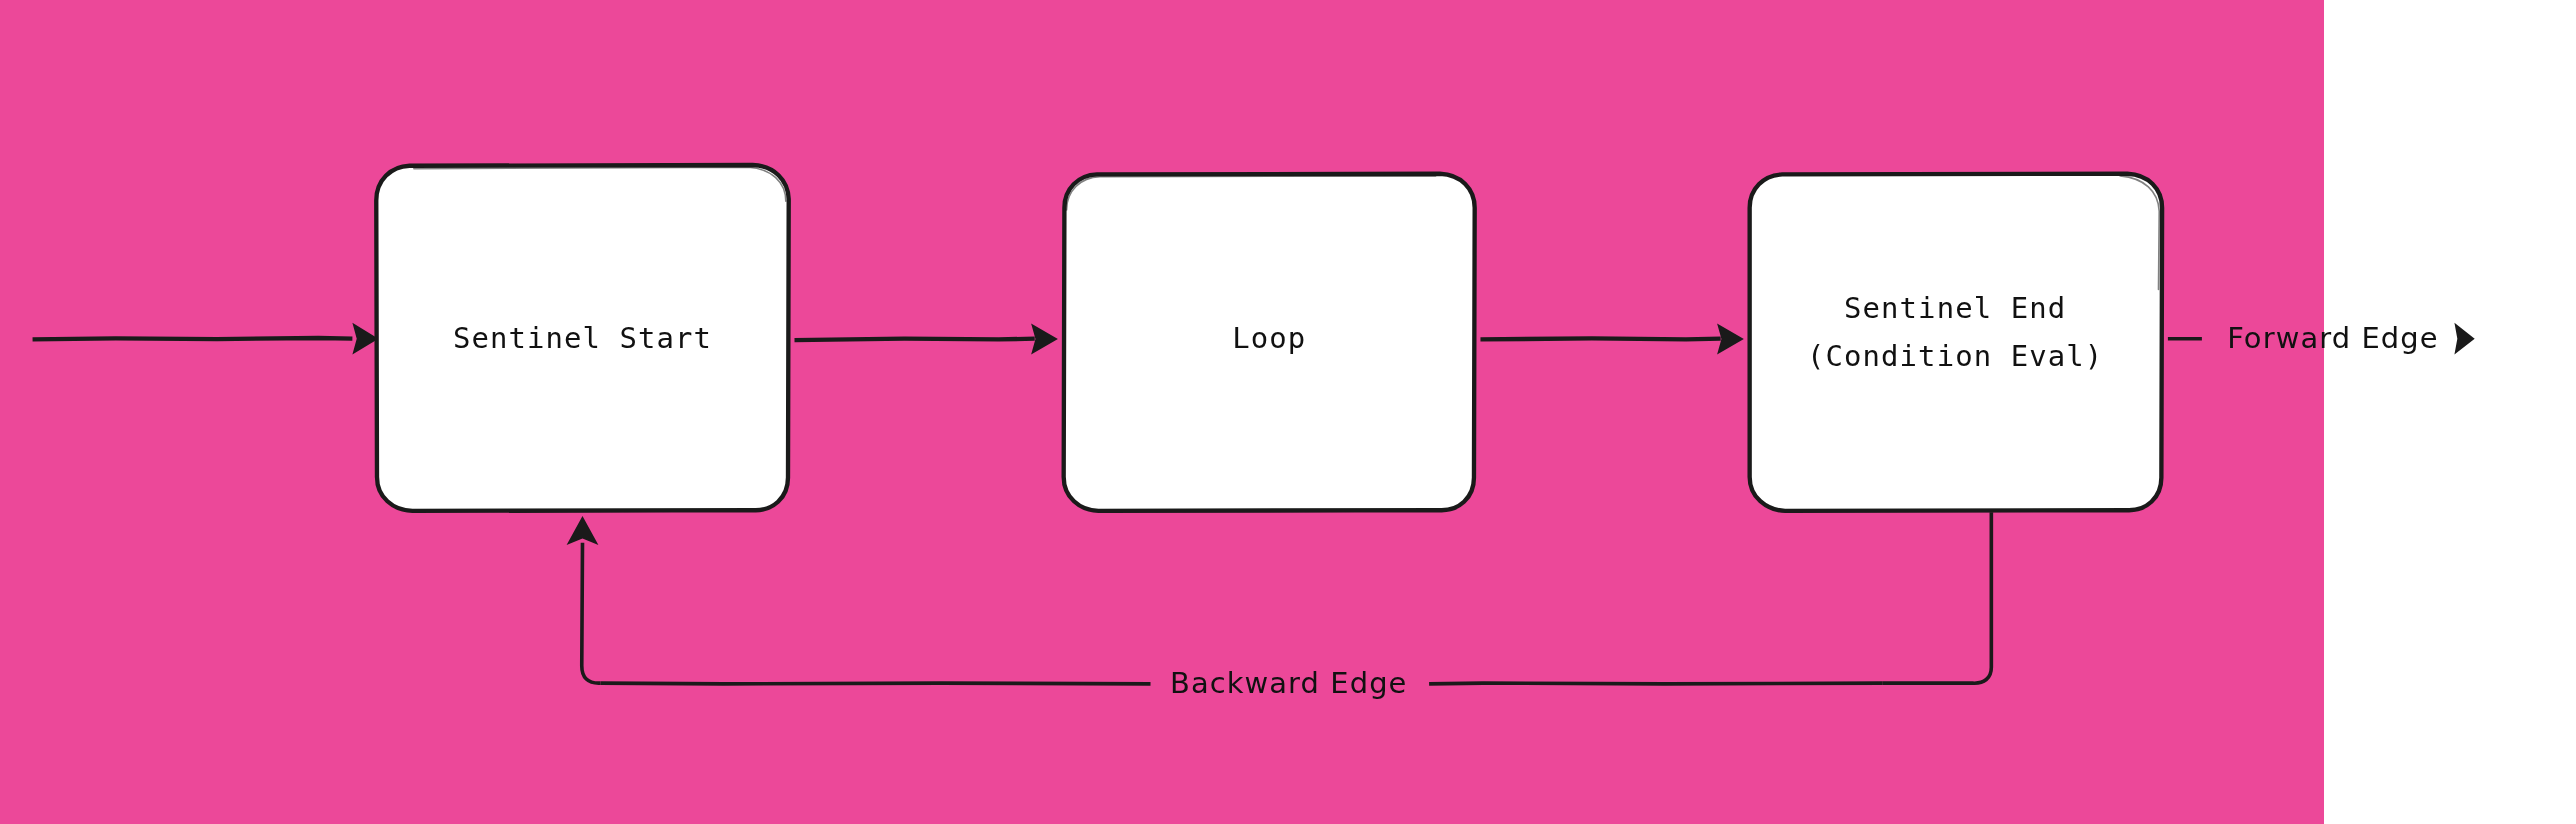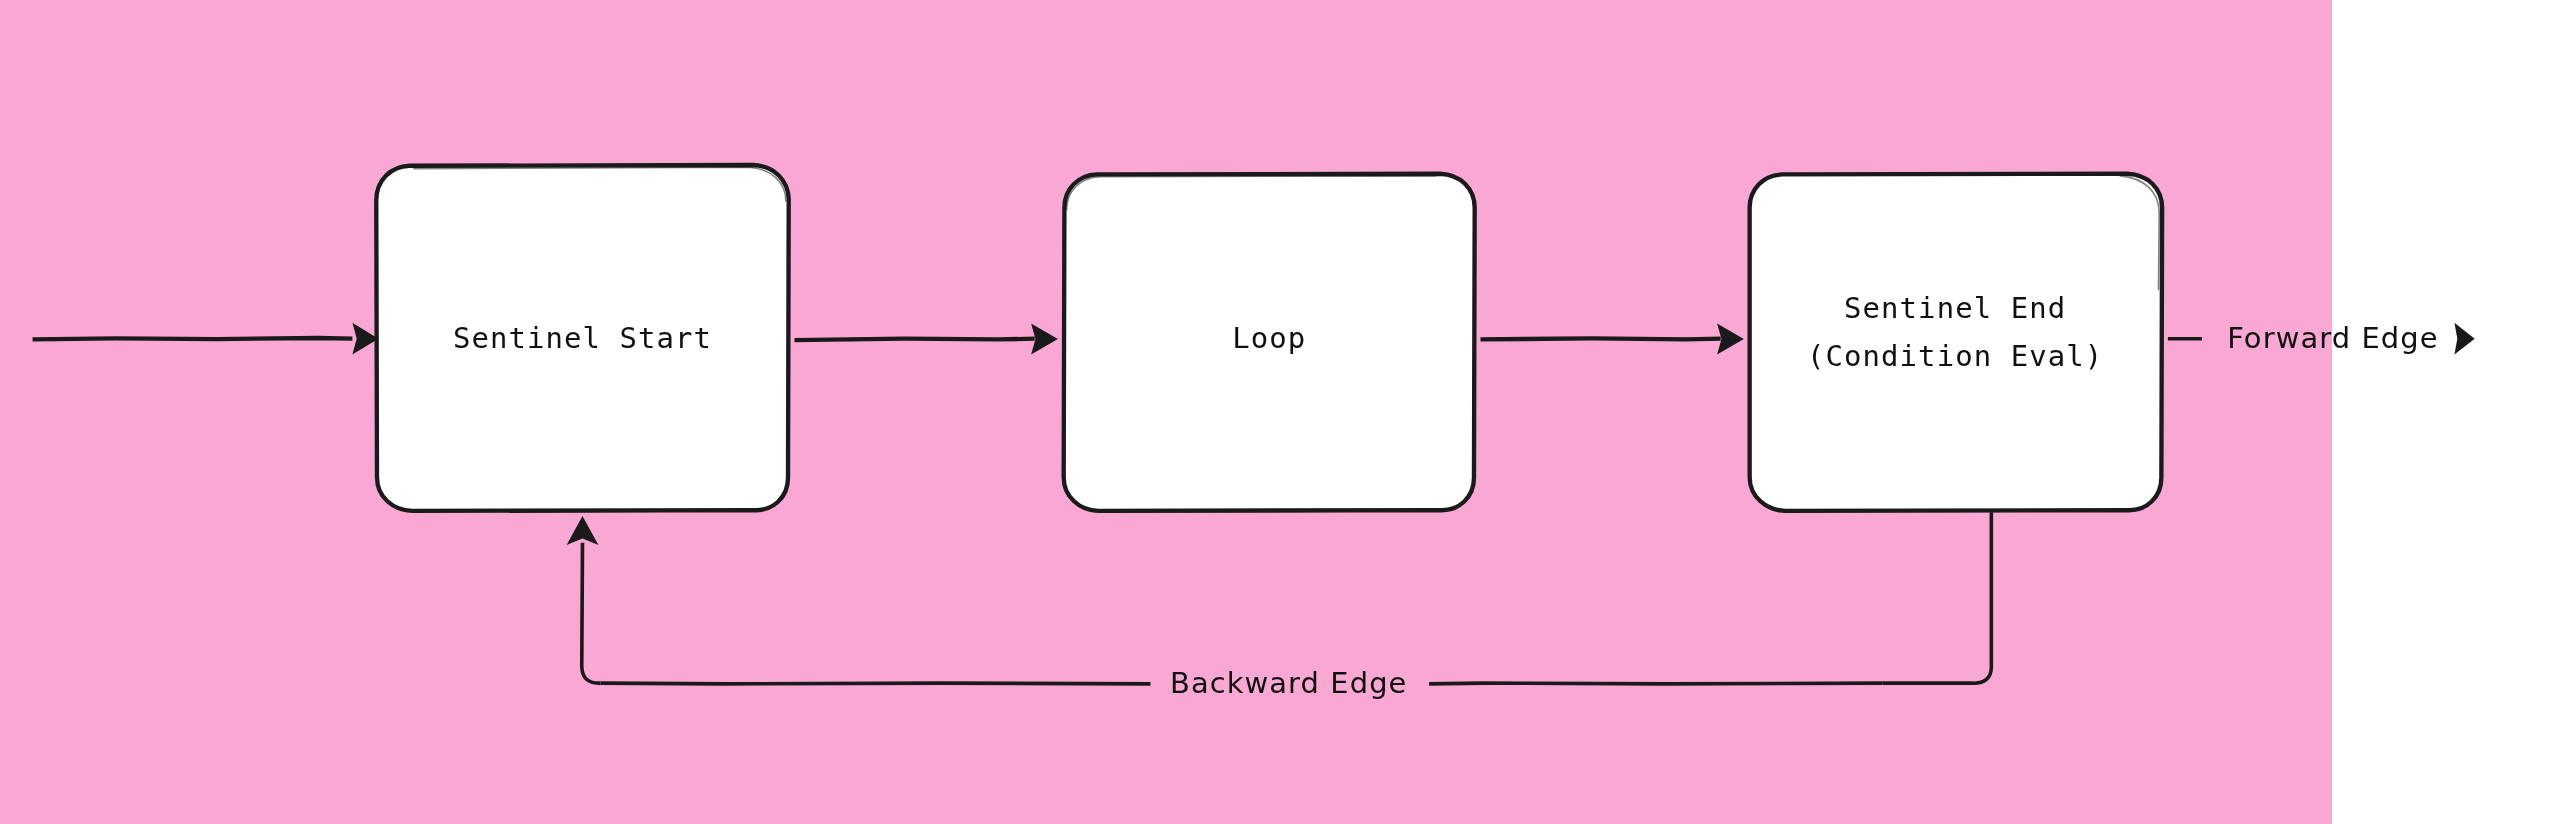--- a/index.html
+++ b/index.html
@@ -10,22 +10,21 @@
   body {
     width: 2576px;
     height: 825px;
     overflow: hidden;
     font-family: "DejaVu Sans Mono", monospace;
   }
   #diagram-root {
     position: relative;
     width: 2324px;
     height: 825px;
-    background: #f9a8d4;
-    padding-left: 8px;
+    background: #ec4899;
   }
   svg#diagram-canvas {
     position: absolute;
     top: 0;
     left: 0;
     width: 2576px;
     height: 825px;
     display: block;
   }
   .node-label {

